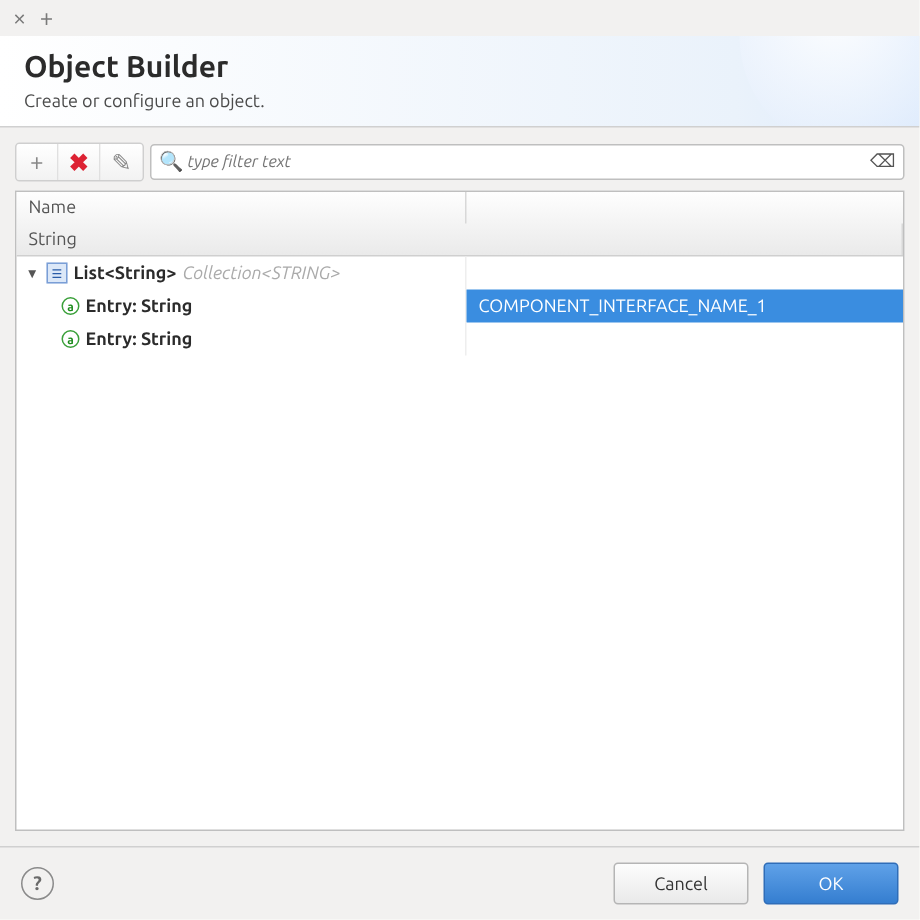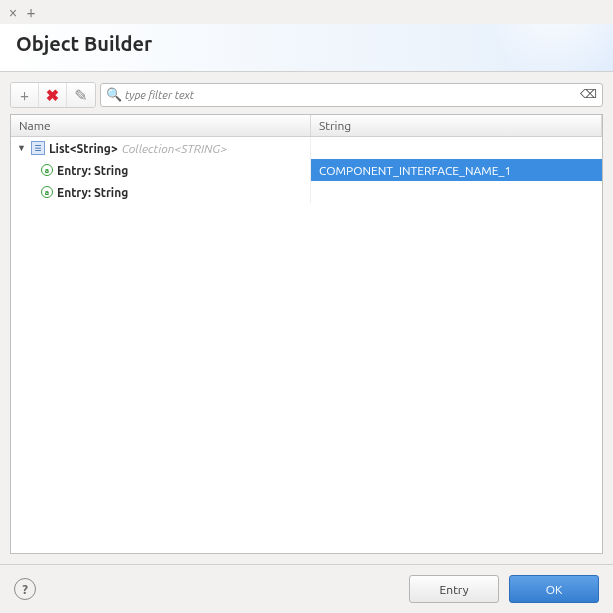--- a/index.html
+++ b/index.html
@@ -16,21 +16,21 @@
 .tb-btn { width: 28px; height: 24px; border: 1px solid #cfcfcf; border-radius: 3px; background: linear-gradient(#fff,#f2f2f2); display:flex; align-items:center; justify-content:center; color:#888; }
 .tb-btn.x { color:#d23; font-weight:bold; }
 .tb-group { display:flex; border:1px solid #cfcfcf; border-radius:3px; overflow:hidden; }
 .tb-group .tb-btn { border:none; border-right:1px solid #e0e0e0; border-radius:0; }
 .tb-group .tb-btn:last-child { border-right:none; }
 .search-wrap { flex:1; position:relative; }
 .search { width:100%; height:24px; border:1px solid #bfbfbf; border-radius:3px; padding:2px 26px 2px 24px; font-size:11px; color:#888; font-style:italic; background:#fff; }
 .search-ico { position:absolute; left:6px; top:4px; color:#777; font-size:13px; }
 .clear-ico { position:absolute; right:6px; top:4px; color:#555; font-size:12px; }
 .tree { flex:1; border:1px solid #bfbfbf; background:#fff; font-size:12px; overflow:auto; }
-.thead { display:flex; background:linear-gradient(#fefefe,#eaeaea); border-bottom:1px solid #cfcfcf; }
+.thead { display:flex; background:linear-gradient(#fefefe,#eaeaea); border-bottom:1px solid #cfcfcf;flex-direction:column; }
 .th { padding:4px 8px; color:#555; font-size:12px; border-right:1px solid #d8d8d8; }
 .th.name { width:300px; }
 .th.value { flex:1; }
 .row { display:flex; align-items:center; height:22px; }
 .row .nm { width:300px; display:flex; align-items:center; padding-left:6px; gap:4px; border-right:1px solid #eee; height:100%; }
 .row .val { flex:1; padding:0 8px; height:100%; display:flex; align-items:center; color:#333; }
 .row.selected .val { background:#3a8de0; color:#fff; }
 .exp { width:10px; color:#555; font-size:9px; }
 .node-ico { width:14px; height:14px; border:1px solid #7a9ed6; background:#dce8f8; display:flex; align-items:center; justify-content:center; font-size:8px; color:#2a5ca8; }
 .entry-ico { width:12px; height:12px; border:1px solid #3aa03a; border-radius:50%; display:flex; align-items:center; justify-content:center; font-size:8px; color:#1a8a1a; font-weight:bold; }
@@ -47,20 +47,21 @@
 <body>
 
 <div class="window">
   <div class="titlebar">
     <span class="tb-icon">×</span>
     <span class="tb-icon">+</span>
   </div>
 
   <div class="header">
     <h1>Object Builder</h1>
+    <p>Create or configure an object.</p>
   </div>
 
   <div class="body">
     <div class="toolbar">
       <div class="tb-group">
         <div class="tb-btn">
             <span>+</span>
           </div>
         <div class="tb-btn x">
             <span>✖</span>
@@ -107,16 +108,16 @@
           <span class="entry-ico">a</span>
           <span class="bold">Entry: String</span>
         </div>
       </div>
     </div>
   </div>
 
   <div class="footer">
     <div class="help">?</div>
     <div class="spacer"></div>
-    <button class="btn">Entry</button>
+    <button class="btn">Cancel</button>
     <button class="btn primary">OK</button>
   </div>
 </div>
 
 </body></html>

